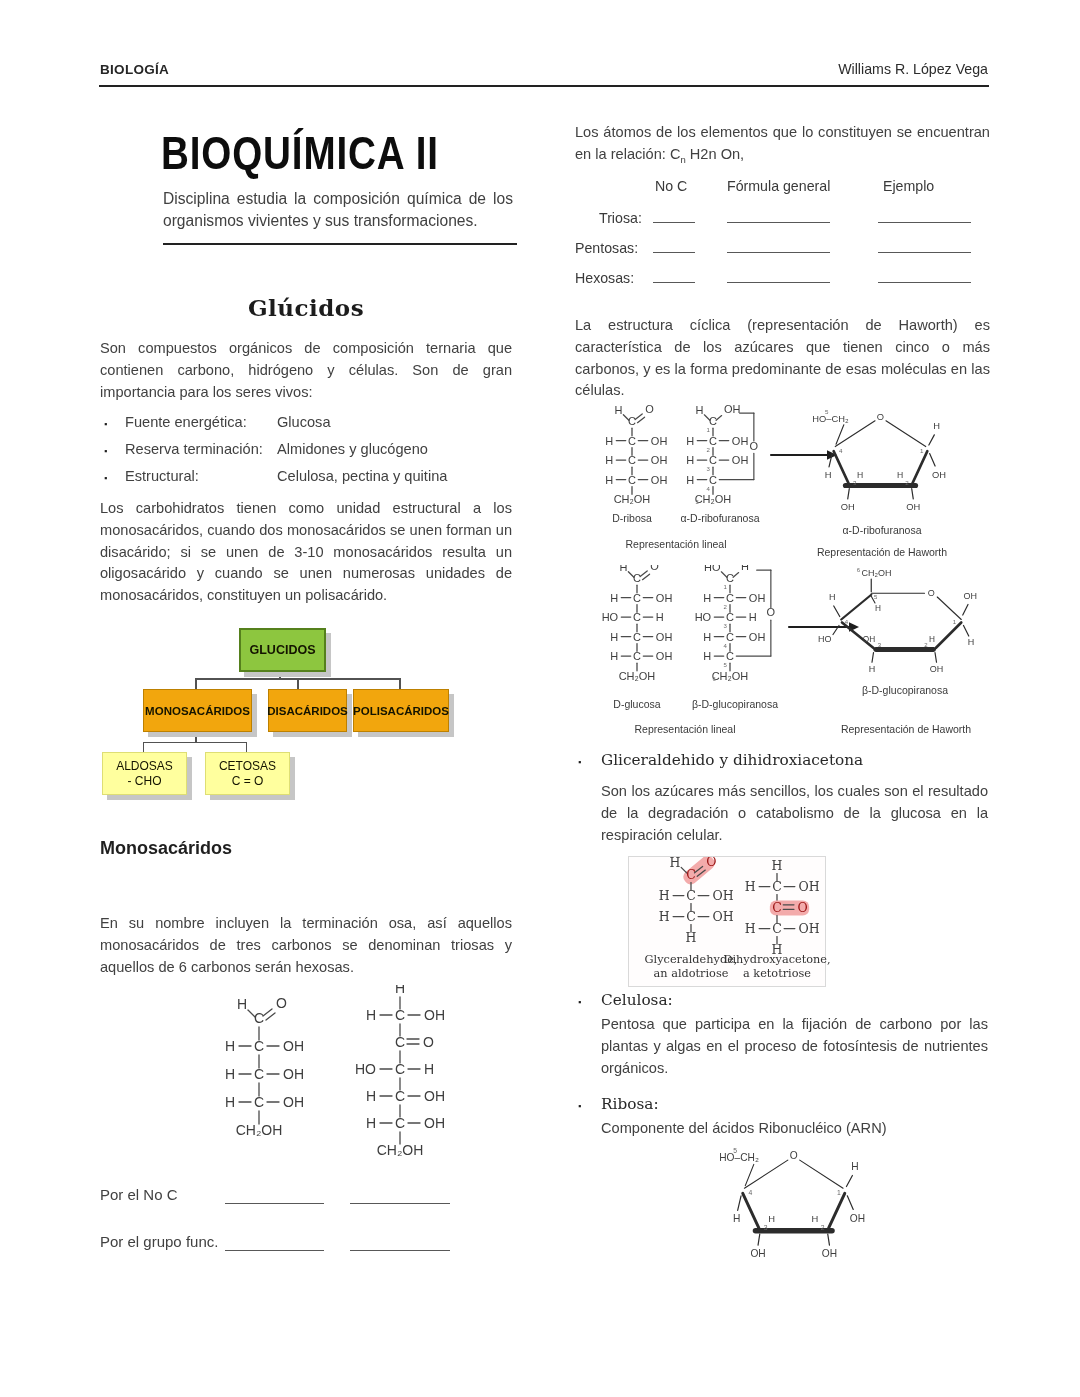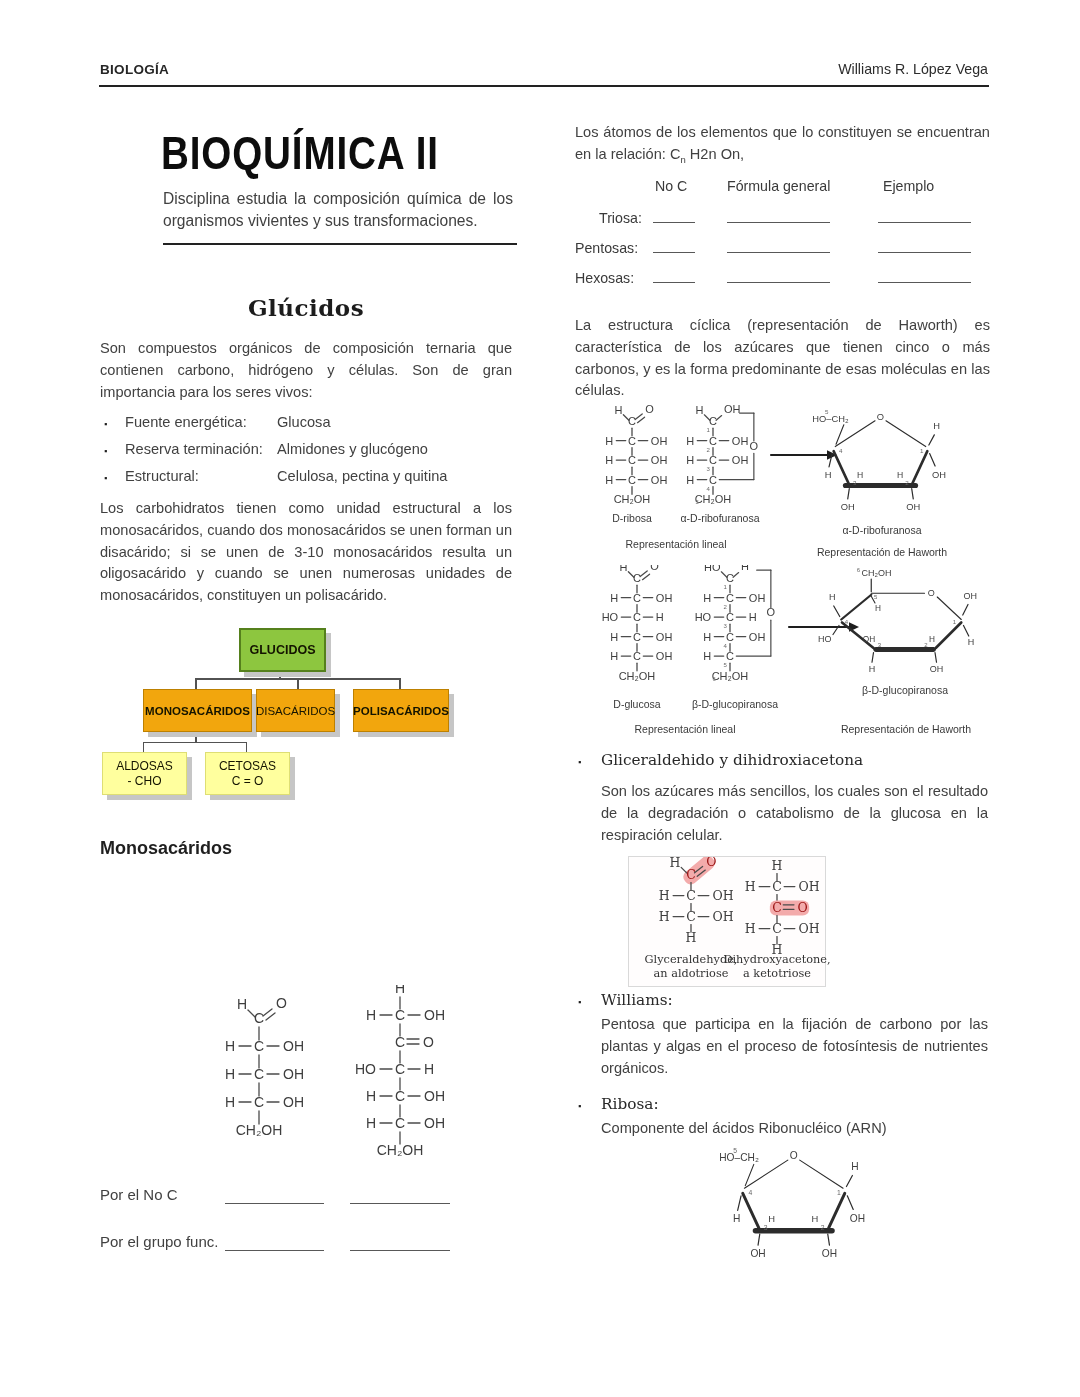--- a/index.html
+++ b/index.html
@@ -66,33 +66,34 @@
     <div class="fc" style="left:100.3px;top:59.5px;width:1.5px;height:9.5px"></div>
     <div class="fc" style="left:202.3px;top:59.5px;width:1.5px;height:9.5px"></div>
     <div class="fc" style="left:304.3px;top:59.5px;width:1.5px;height:9.5px"></div>
     <div class="fc" style="left:100.3px;top:110px;width:1.5px;height:12px"></div>
     <div class="fc" style="left:47.5px;top:121.5px;width:104px;height:1.5px"></div>
     <div class="fc" style="left:47.5px;top:123px;width:1.5px;height:9px"></div>
     <div class="fc" style="left:150.8px;top:123px;width:1.5px;height:9px"></div>
 
     <div class="fbox" style="left: 144px; top: 8px; width: 83px; height: 40px; font-size: 12.5px; font-weight: bold; border: 2px solid rgb(85, 128, 28); background-color: rgb(141, 198, 63);">GLUCIDOS</div>
     <div class="fbox" style="left: 48px; top: 69px; width: 107px; height: 41px; font-size: 11.5px; font-weight: bold; border: 1.5px solid rgb(189, 128, 0); background-color: rgb(242, 166, 13);">MONOSACÁRIDOS</div>
-    <div class="fbox" style="left: 161px; top: 69px; width: 77px; height: 41px; font-size: 11.5px; font-weight: normal; border: 1.5px solid rgb(189, 128, 0); background-color: rgb(242, 166, 13);">DISACÁRIDOS</div>
+    <div class="fbox" style="left: 173px; top: 69px; width: 77px; height: 41px; font-size: 11.5px; font-weight: bold; border: 1.5px solid rgb(189, 128, 0); background-color: rgb(242, 166, 13);">DISACÁRIDOS</div>
     <div class="fbox" style="left: 258px; top: 69px; width: 94px; height: 41px; font-size: 11.5px; font-weight: bold; border: 1.5px solid rgb(189, 128, 0); background-color: rgb(242, 166, 13);">POLISACÁRIDOS</div>
     <div class="fbox" style="left: 7px; top: 132px; width: 83px; height: 41px; font-size: 12px; line-height: 15px; border: 1.5px solid rgb(222, 222, 116); background-color: rgb(255, 255, 158);">
       <div>ALDOSAS</div>
       <div>- CHO</div>
     </div>
     <div class="fbox" style="left: 110px; top: 132px; width: 83px; height: 41px; font-size: 12px; line-height: 15px; border: 1.5px solid rgb(222, 222, 116); background-color: rgb(255, 255, 158);">
       <div>CETOSAS</div>
       <div>C = O</div>
     </div>
   </div>
 
   <div class="abs boldH" style="left:100px;top:838px">Monosacáridos</div>
+  <div class="abs p" style="left:100px;top:913px;width:412px">En su nombre incluyen la terminación osa, así aquellos monosacáridos de tres carbonos se denominan triosas y aquellos de 6 carbonos serán hexosas.</div>
 
   <div class="abs" style="left:180px;top:985px;width:330px;height:200px">
     <svg id="svg-left-structs" width="330" height="200" viewBox="0 0 330 200">
         <text x="67" y="24" text-anchor="end" font-size="14" fill="#3e3e3e" font-family="'Liberation Sans',sans-serif" font-weight="normal">H</text>
         <line x1="68" y1="25" x2="75" y2="32" stroke="#4b4b4b" stroke-width="1.3" stroke-linecap="round"></line>
         <text x="79" y="38" text-anchor="middle" font-size="14" fill="#3e3e3e" font-family="'Liberation Sans',sans-serif" font-weight="normal">C</text>
         <line x1="83" y1="31" x2="92" y2="24" stroke="#4b4b4b" stroke-width="1.3" stroke-linecap="round"></line>
         <line x1="86" y1="35" x2="95" y2="28" stroke="#4b4b4b" stroke-width="1.3" stroke-linecap="round"></line>
         <text x="96" y="23" text-anchor="start" font-size="14" fill="#3e3e3e" font-family="'Liberation Sans',sans-serif" font-weight="normal">O</text>
         <line x1="79" y1="42" x2="79" y2="55" stroke="#4b4b4b" stroke-width="1.3" stroke-linecap="round"></line>
@@ -444,21 +445,21 @@
         <line x1="148" y1="79.57142857142857" x2="148" y2="87.17857142857143" stroke="#4b4b4b" stroke-width="1.3" stroke-linecap="round"></line>
         <text x="148" y="97" text-anchor="middle" font-size="12.5" fill="#3e3e3e" font-family="'DejaVu Serif',serif" font-weight="normal">H</text>
       </svg>
     <div class="capS" style="left:62px;top:96px">Glyceraldehyde,</div>
     <div class="capS" style="left:62px;top:110px">an aldotriose</div>
     <div class="capS" style="left:148px;top:96px">Dihydroxyacetone,</div>
     <div class="capS" style="left:148px;top:110px">a ketotriose</div>
   </div>
 
   <div class="abs bul" style="left:578px;top:998px">▪</div>
-  <div class="abs serifT" style="left:601px;top:991px">Williams:</div>
+  <div class="abs serifT" style="left:601px;top:991px">Celulosa:</div>
   <div class="abs p" style="left:601px;top:1014px;width:387px">Pentosa que participa en la fijación de carbono por las plantas y algas en el proceso de fotosíntesis de nutrientes orgánicos.</div>
 
   <div class="abs bul" style="left:578px;top:1102px">▪</div>
   <div class="abs serifT" style="left:601px;top:1095px">Ribosa:</div>
   <div class="abs" style="left:601px;top:1120px;font-size:14.6px">Componente del ácidos Ribonucléico (ARN)</div>
 
   <div class="abs" style="left:660px;top:1140px;width:260px;height:145px">
     <svg id="svg-ribose-ring" width="260" height="145" viewBox="0 0 260 145">
         <line x1="139.7" y1="20.15" x2="183.05" y2="48.199999999999996" stroke="#2c2c2c" stroke-width="1.1" stroke-linecap="round"></line>
         <line x1="127.8" y1="20.15" x2="84.45" y2="48.199999999999996" stroke="#2c2c2c" stroke-width="1.1" stroke-linecap="round"></line>

